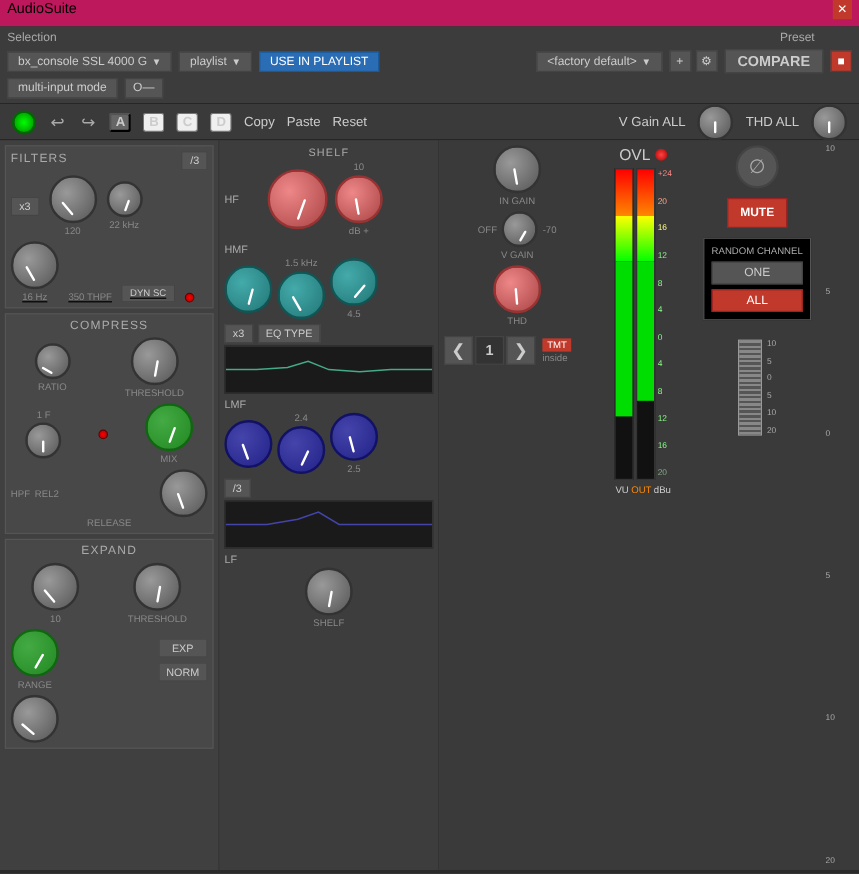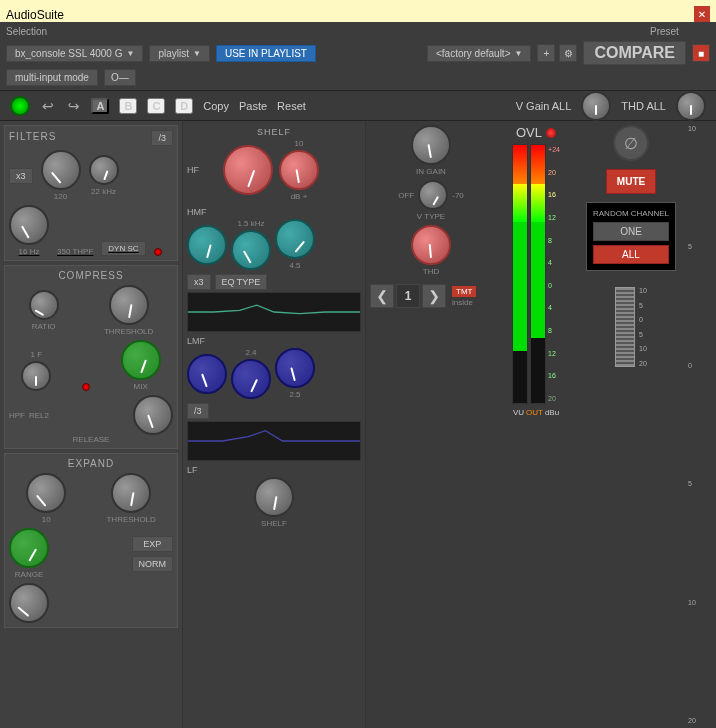--- a/index.html
+++ b/index.html
@@ -1,22 +1,22 @@
 <!DOCTYPE html>
 <html><head>
   <meta charset="utf-8">
   <style>
     * { margin: 0; padding: 0; box-sizing: border-box; }
     body { width: 716px; height: 728px; overflow: hidden; font-family: Arial, sans-serif; font-size: 11px; background: #2a2a2a; }
 
     .title-bar {
-      background: #fef9c3;
+      background: #be185d;
       height: 22px;
       display: flex;
-      align-items: flex-end;
+      align-items: flex-start;
       justify-content: space-between;
       padding: 0 6px;
       font-size: 12px;
       color: #000;
     }
     .title-bar-close {
       background: #c0392b;
       color: white;
       width: 16px;
       height: 16px;
@@ -85,21 +85,21 @@
     }
     .factory-default-btn::after {
       content: '▼';
       font-size: 8px;
     }
     .compare-btn {
       background: #555;
       color: #ccc;
       border: 1px solid #444;
       padding: 2px 10px;
-      font-size: 16px;
+      font-size: 12px;
       cursor: pointer;
       font-weight: bold;
     }
     .icon-btn {
       background: #555;
       color: #ccc;
       border: 1px solid #444;
       width: 18px;
       height: 18px;
       display: flex;
@@ -530,21 +530,21 @@
               </div>
               <span class="text-tiny">RATIO</span>
             </div>
             <div class="flex-col">
               <div class="knob knob-md knob-gray">
                 <div class="knob-indicator" style="transform: translateX(-50%) rotate(10deg);"></div>
               </div>
               <span class="text-tiny">THRESHOLD</span>
             </div>
           </div>
-          <div class="flex-row" style="margin-top:4px; gap:6px; justify-content:space-around; align-items:flex-end;">
+          <div class="flex-row" style="margin-top:4px; gap:6px; justify-content:space-around; align-items:center;">
             <div class="flex-col">
               <span class="text-tiny">1 F</span>
               <div class="knob knob-sm knob-gray">
                 <div class="knob-indicator"></div>
               </div>
             </div>
             <div class="flex-col">
               <div class="led-red"></div>
             </div>
             <div class="flex-col">
@@ -703,21 +703,21 @@
           </div>
 
           <div style="display:flex; flex-direction:column; align-items:center; gap:2px;">
             <div style="display:flex; align-items:center; gap:4px;">
               <span class="text-tiny">OFF</span>
               <div class="knob knob-sm knob-gray">
                 <div class="knob-indicator" style="transform: translateX(-50%) rotate(30deg);"></div>
               </div>
               <span class="text-tiny">-70</span>
             </div>
-            <span class="text-tiny">V TYPE</span>
+            <span class="text-tiny">V GAIN</span>
           </div>
 
           <div class="flex-col">
             <div class="knob knob-md knob-pink">
               <div class="knob-indicator" style="transform: translateX(-50%) rotate(-5deg);"></div>
             </div>
             <span class="text-tiny">THD</span>
           </div>
 
           <div style="display:flex; align-items:center; gap:2px; margin-top:4px;">

